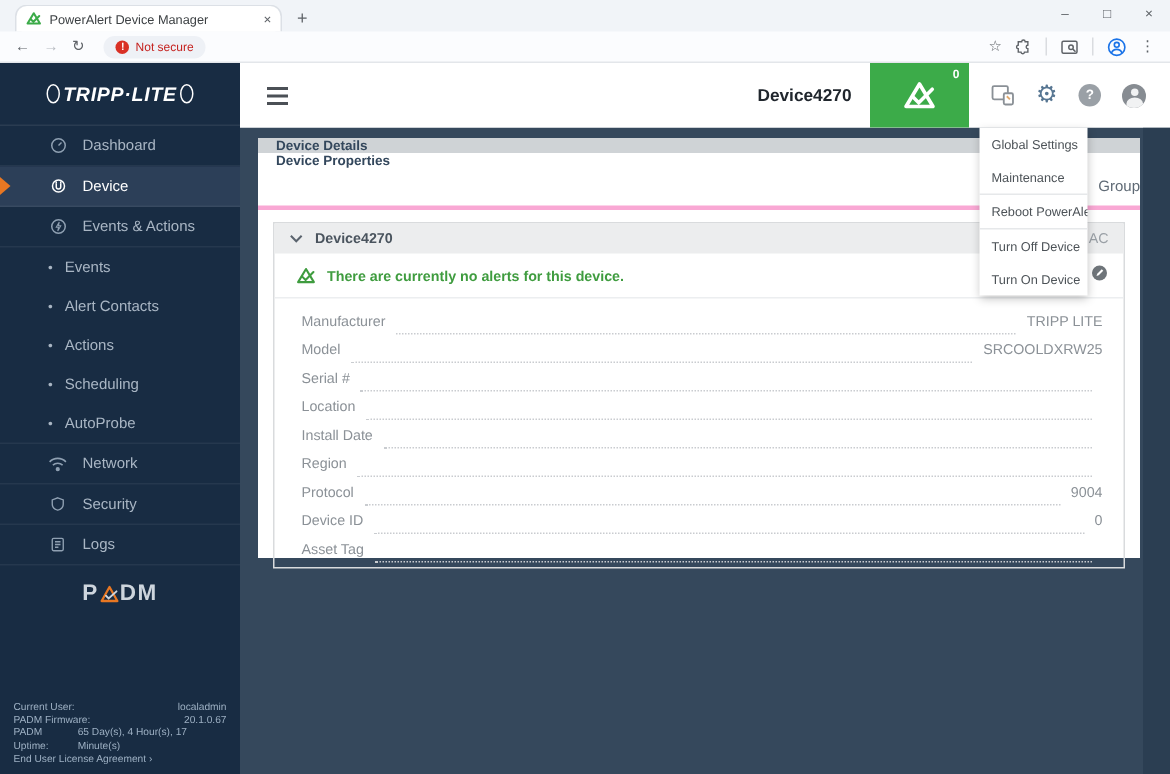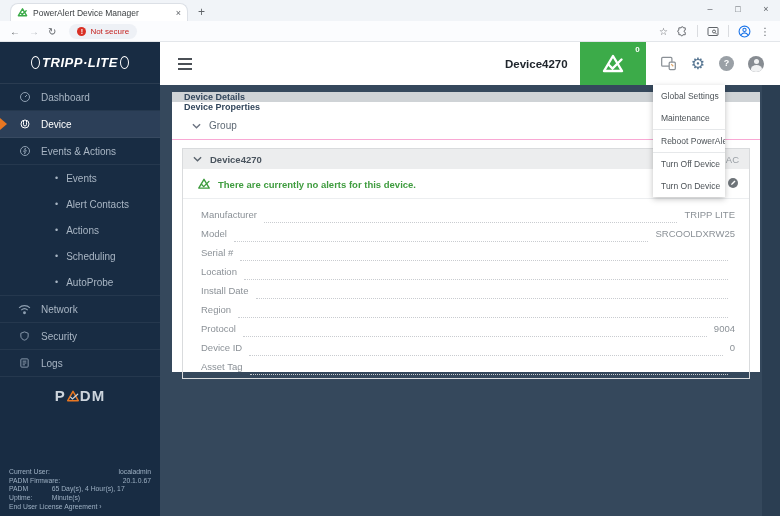--- a/index.html
+++ b/index.html
@@ -51,49 +51,49 @@
   .useravatar::after { content:""; position:absolute; top:9.5px; left:2.5px; width:11px; height:8px;
     border-radius:50% 50% 0 0; background:#f1f2f3; }
 
   
   .sidebar { position:absolute; top:42px; left:0; width:160px; height:474px; background:#182c43; }
   .brand { height:42px; display:flex; align-items:center; justify-content:center; gap:2px;
     border-bottom:1px solid rgba(255,255,255,0.08); }
   .brand .oval { width:9px; height:13px; border:1.5px solid #fff; border-radius:50%; }
   .brand .btxt { color:#fff; font-weight:bold; font-style:italic; font-size:13px; letter-spacing:0.5px; }
   .nav .item { position:relative; height:27px; display:flex; align-items:center; gap:10px;
-    padding-left:18px; color:#a9b6c4; font-size:10px;
+    padding-left:32px; color:#a9b6c4; font-size:10px;
     border-bottom:1px solid rgba(255,255,255,0.06); cursor:default; }
   .nav .item .ic { width:13px; display:flex; justify-content:center; color:#8fa0b2; }
   .nav .item.active { background:#2c3f58; color:#fff; }
   .nav .item.active .ic { color:#fff; }
   .nav .item.active::before { content:""; position:absolute; left:0; top:7px;
     border-top:6px solid transparent; border-bottom:6px solid transparent; border-left:7px solid #e87722; }
-  .nav .sub { height:26px; display:flex; align-items:center; padding-left:55px; color:#a9b6c4;
+  .nav .sub { height:26px; display:flex; align-items:center; padding-left:32px; color:#a9b6c4;
     font-size:10px; cursor:default; }
   .nav .sub::before { content:"•"; margin-right:8px; font-size:9px; }
   .subgroup { border-bottom:1px solid rgba(255,255,255,0.06); }
   .padmlogo { margin-top:10px; display:flex; align-items:center; justify-content:center; gap:1px;
     color:#cdd5dd; font-weight:bold; font-size:15px; letter-spacing:1px; }
   .padmlogo svg { margin:0 -1px; }
   .side-footer { position:absolute; left:9px; right:9px; bottom:6px; }
   .sfrow { display:flex; justify-content:space-between; font-size:6.8px; color:#9db0c3;
     line-height:8.4px; }
   .eula { font-size:6.8px; color:#9db0c3; margin-top:1px; }
 
   
   .main { position:absolute; top:85px; left:160px; width:620px; height:431px; background:#35485c; }
   .rightstrip { position:absolute; top:0; right:0; width:18px; height:431px; background:#2b3e52; }
   .panel { position:absolute; top:7px; left:12px; width:588px; height:280px; background:#fff; }
   .tabbar { height:20px; background:#cfd3d6; display:flex;flex-direction:column; }
   .tab { padding:0 12px; display:flex; align-items:center; font-size:9px; font-weight:bold;
     color:#33475c; }
   .tab.active { background:#fff; }
   .grouprow { height:28px; display:flex; align-items:center; gap:8px; padding-left:20px;
-    border-bottom:1px solid #f9a8d4; font-size:10px; color:#5f6a75; }
+    border-bottom:3px solid #f9a8d4; font-size:10px; color:#5f6a75;justify-content:flex-end; }
   .card { margin:8px 10px 0 10px; border:1px solid #d9dbdd; }
   .cardhead { height:20px; background:#ecedee; display:flex; align-items:center; gap:8px;
     padding:0 10px; font-size:9.5px; }
   .cardhead .ctitle { font-weight:bold; color:#4a545e; }
   .cardhead .ac { margin-left:auto; color:#9aa0a6; }
   .alertrow { display:flex; align-items:center; gap:7px; padding:6px 10px 5px 14px;
     border-bottom:1px solid #eceef0; }
   .alertrow .msg { font-size:9.5px; font-weight:bold; color:#3f9c3f; }
   .alertrow .edit { margin-left:auto; }
   .props { padding:2px 14px 6px 18px; }

